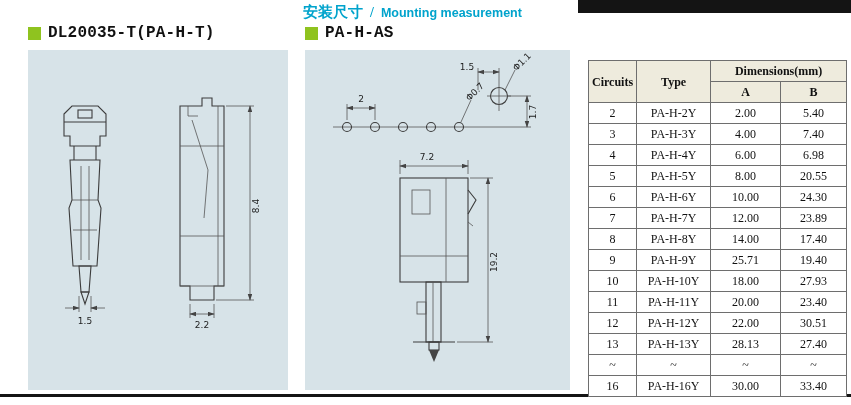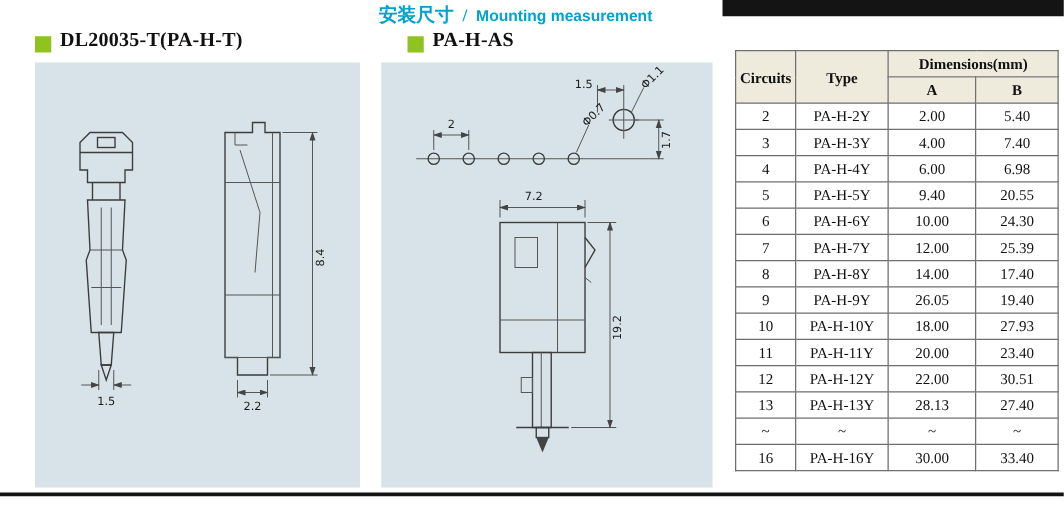--- a/index.html
+++ b/index.html
@@ -8,37 +8,37 @@
     font-family:"Liberation Serif",serif;overflow:hidden;
   }
   .topbar{position:absolute;left:578px;top:0;width:273px;height:13px;background:#141414;}
   .bottomline{position:absolute;left:0;top:394px;width:851px;height:3px;background:#141414;}
 
   .page-header{position:absolute;left:303px;top:3px;white-space:nowrap;}
   .page-header .zh{color:#00a3cc;font-weight:bold;font-size:15px;font-family:"Liberation Sans",sans-serif;margin-top:32px;}
   .page-header .sep{color:#00a3cc;font-weight:bold;font-size:14px;padding:0 3px;}
   .page-header .en{color:#00a3cc;font-weight:bold;font-size:12.5px;font-family:"Liberation Sans",sans-serif;margin-top:45px;}
 
-  .section-title{position:absolute;display:flex;align-items:flex-end;gap:7px;}
+  .section-title{position:absolute;display:flex;align-items:center;gap:7px;font-family:Liberation Mono, monospace;}
   .section-title.left{left:28px;top:24px;}
-  .section-title.mid{left:305px;top:24px;margin-left:21px;}
+  .section-title.mid{left:305px;top:24px;}
   .bullet{width:13px;height:13px;background:#8fc31f;flex:0 0 auto;}
   .stitle{font-weight:bold;font-size:16px;color:#111;letter-spacing:0.2px;}
 
   .panel{position:absolute;background:#d7e3e8;}
   .panel.left{left:28px;top:50px;width:260px;height:340px;}
   .panel.mid{left:305px;top:50px;width:265px;height:340px;}
   .panel svg{display:block;}
 
   .draw{stroke:#3c3c3c;stroke-width:1.1;fill:none;}
   .thin{stroke:#555;stroke-width:0.8;fill:none;}
   .dim-text{font:9px "DejaVu Sans",sans-serif;fill:#1c1c1c;text-anchor:middle;}
 
   table.spec{
-    position:absolute;left:588px;top:40px;border-collapse:collapse;
+    position:absolute;left:588px;top:60px;border-collapse:collapse;
     font-size:12px;color:#111;table-layout:fixed;
   }
   table.spec th,table.spec td{
     border:1px solid #6e6e6e;text-align:center;vertical-align:middle;
     height:20px;line-height:1;padding:0 3px;overflow:hidden;white-space:nowrap;
   }
   table.spec th{background:#eeebdd;font-weight:bold;}
   table.spec td{background:#ffffff;font-weight:normal;}
 </style>
 </head>
@@ -224,49 +224,49 @@
   <tr>
     <td>4</td>
     <td>PA-H-4Y</td>
     <td>6.00</td>
     <td>6.98</td>
   </tr>
 
   <tr>
     <td>5</td>
     <td>PA-H-5Y</td>
-    <td>9.40</td>
+    <td>8.00</td>
     <td>20.55</td>
   </tr>
 
   <tr>
     <td>6</td>
     <td>PA-H-6Y</td>
     <td>10.00</td>
     <td>24.30</td>
   </tr>
 
   <tr>
     <td>7</td>
     <td>PA-H-7Y</td>
     <td>12.00</td>
-    <td>25.39</td>
+    <td>23.89</td>
   </tr>
 
   <tr>
     <td>8</td>
     <td>PA-H-8Y</td>
     <td>14.00</td>
     <td>17.40</td>
   </tr>
 
   <tr>
     <td>9</td>
     <td>PA-H-9Y</td>
-    <td>26.05</td>
+    <td>25.71</td>
     <td>19.40</td>
   </tr>
 
   <tr>
     <td>10</td>
     <td>PA-H-10Y</td>
     <td>18.00</td>
     <td>27.93</td>
   </tr>
 

